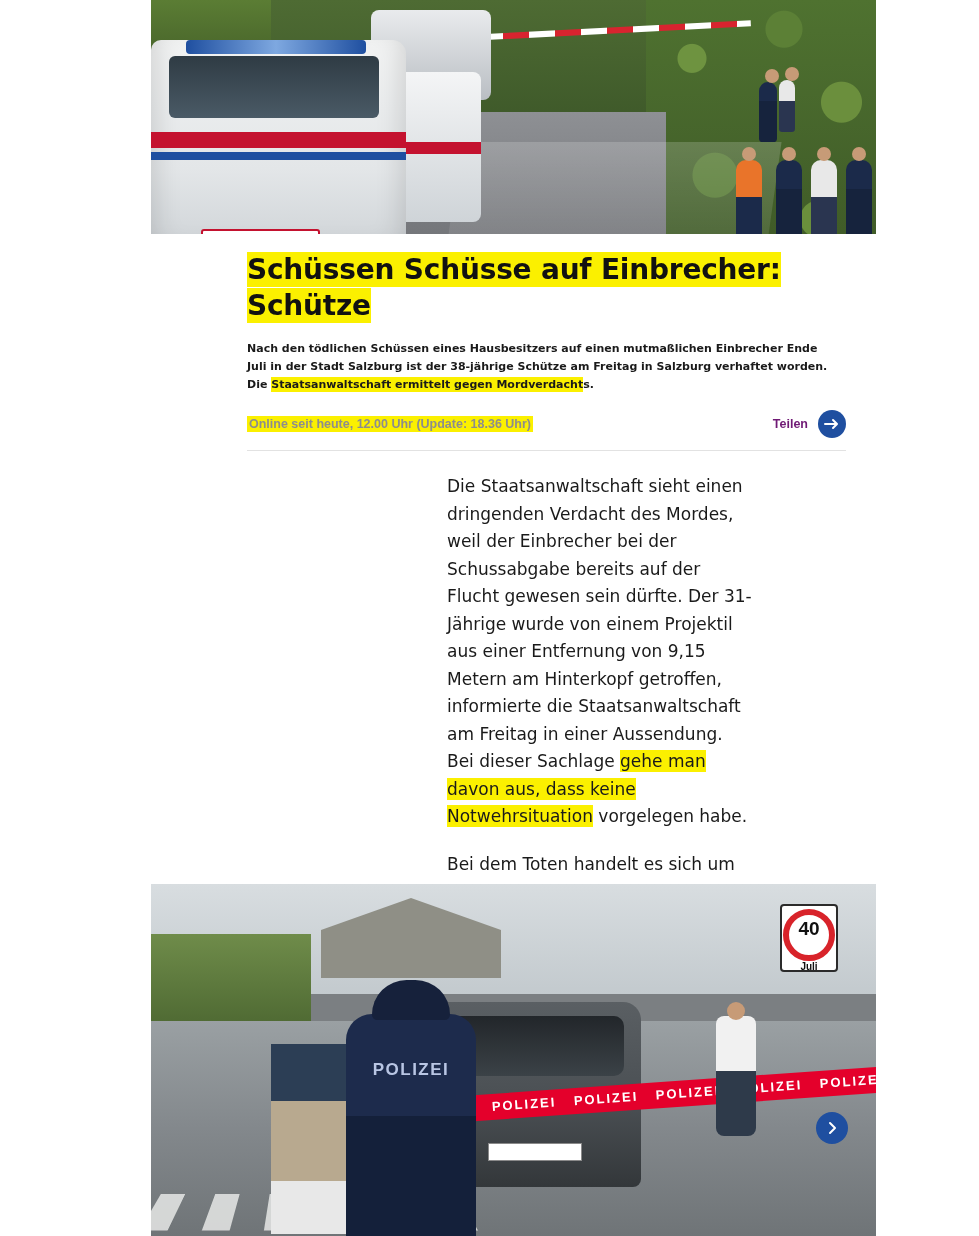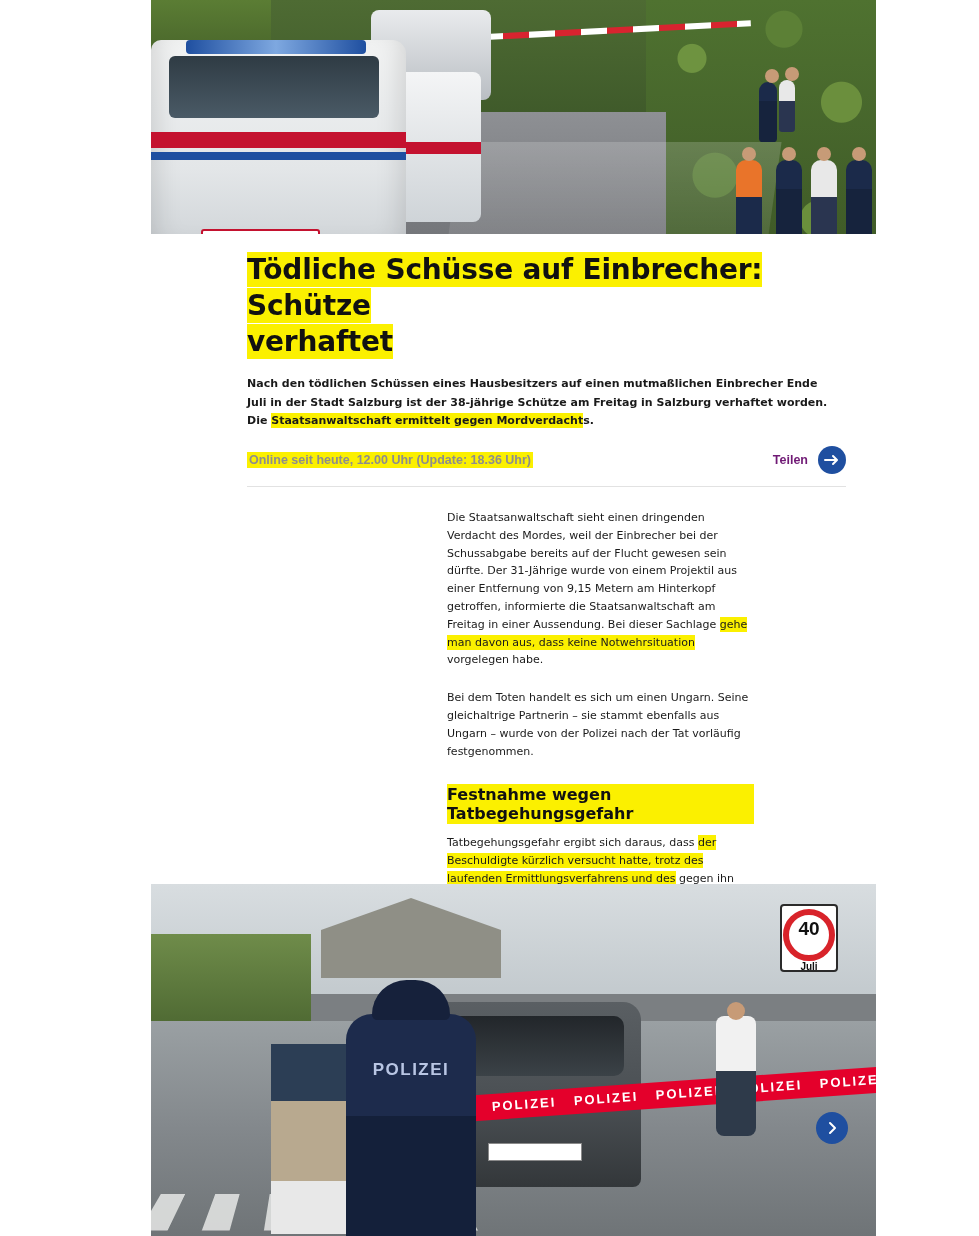--- a/index.html
+++ b/index.html
@@ -255,21 +255,21 @@
     width: 28px; height: 28px;
     border-radius: 50%;
     background: #1f4fa0;
     display: flex; align-items: center; justify-content: center;
   }
   .body {
     padding: 22px 122px 0 296px;
   }
   .body p {
     font-family: "DejaVu Sans", sans-serif;
-    font-size: 11px;
+    font-size: 17px;
     line-height: 1.62;
     color: #1a1a1a;
     margin: 0 0 20px 0;
   }
   h2.subhead {
     font-family: "DejaVu Sans", sans-serif;
     font-size: 16px;
     font-weight: 700;
     margin: 4px 0 10px 0;
     color: #111;
@@ -377,22 +377,21 @@
       <div class="officer" style="left:608px; bottom:150px; height:60px; width:18px;"></div>
       <div class="officer white" style="left:628px; bottom:160px; height:52px; width:16px;"></div>
     </div>
   </div>
   <div class="hero-credit">ORF/Arnold Klement</div>
 
   <div class="article">
     <div class="article-inner">
 
       <h1 class="headline">
-        <span class="hl">Tödliche Schüsse auf Einbrecher: Schütze</span><br>
-        <span class="hl">verhaftet</span>
+        <span class="hl">Schüssen Schüsse auf Einbrecher: Schütze</span><br>
       </h1>
 
       <div class="lead">
         <span>Nach den tödlichen Schüssen eines Hausbesitzers auf einen mutmaßlichen Einbrecher Ende</span><br>
         <span>Juli in der Stadt Salzburg ist der 38-jährige Schütze am Freitag in Salzburg verhaftet worden.</span><br>
         <span>Die </span><span class="hl">Staatsanwaltschaft ermittelt gegen Mordverdacht</span><span>s.</span>
       </div>
 
       <div class="meta-row">
         <div class="timestamp">Online seit heute, 12.00 Uhr (Update: 18.36 Uhr)</div>

